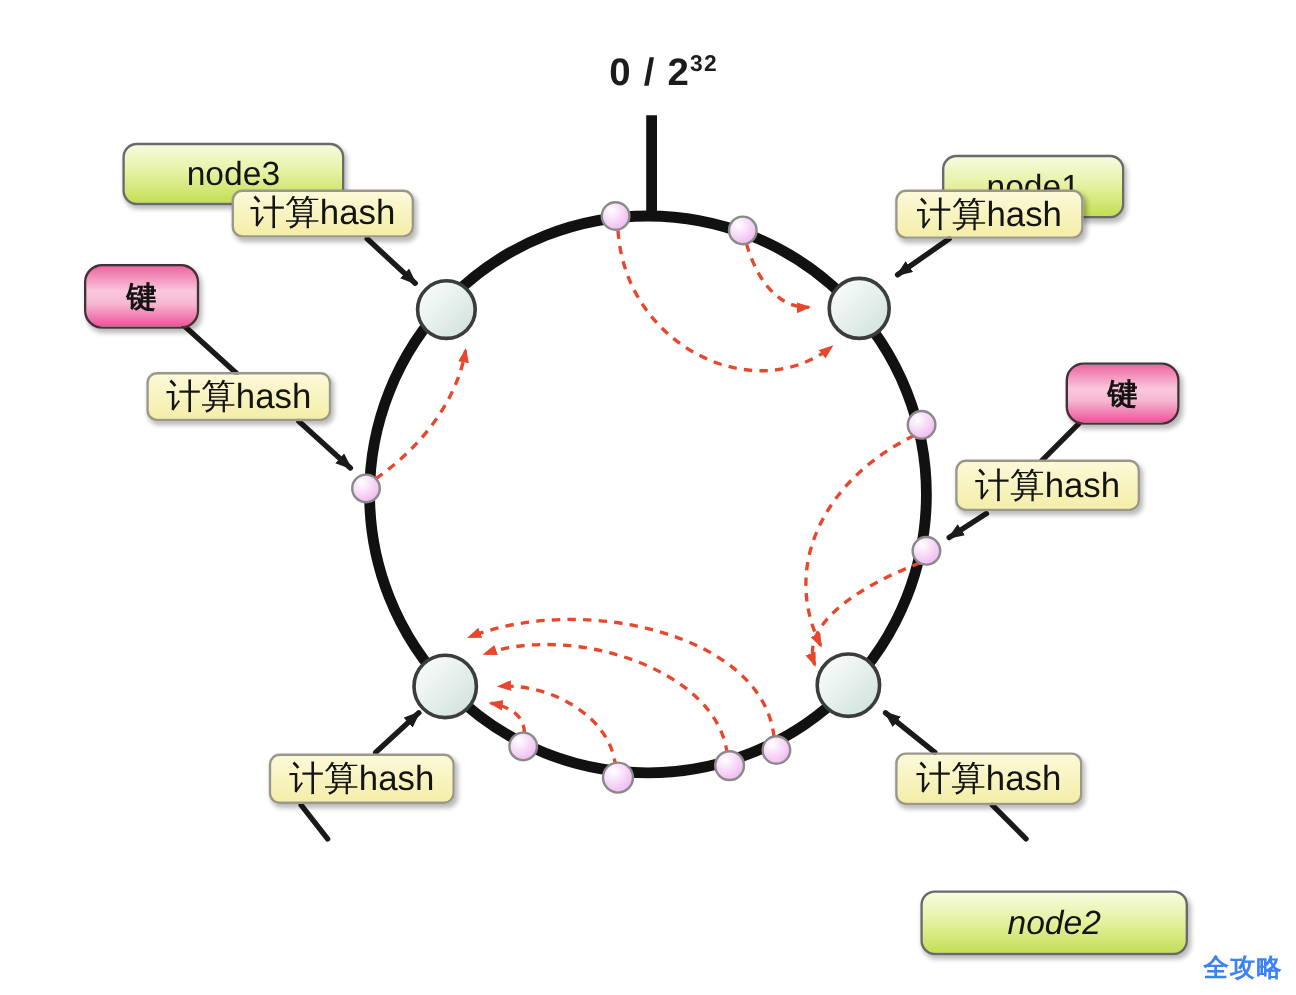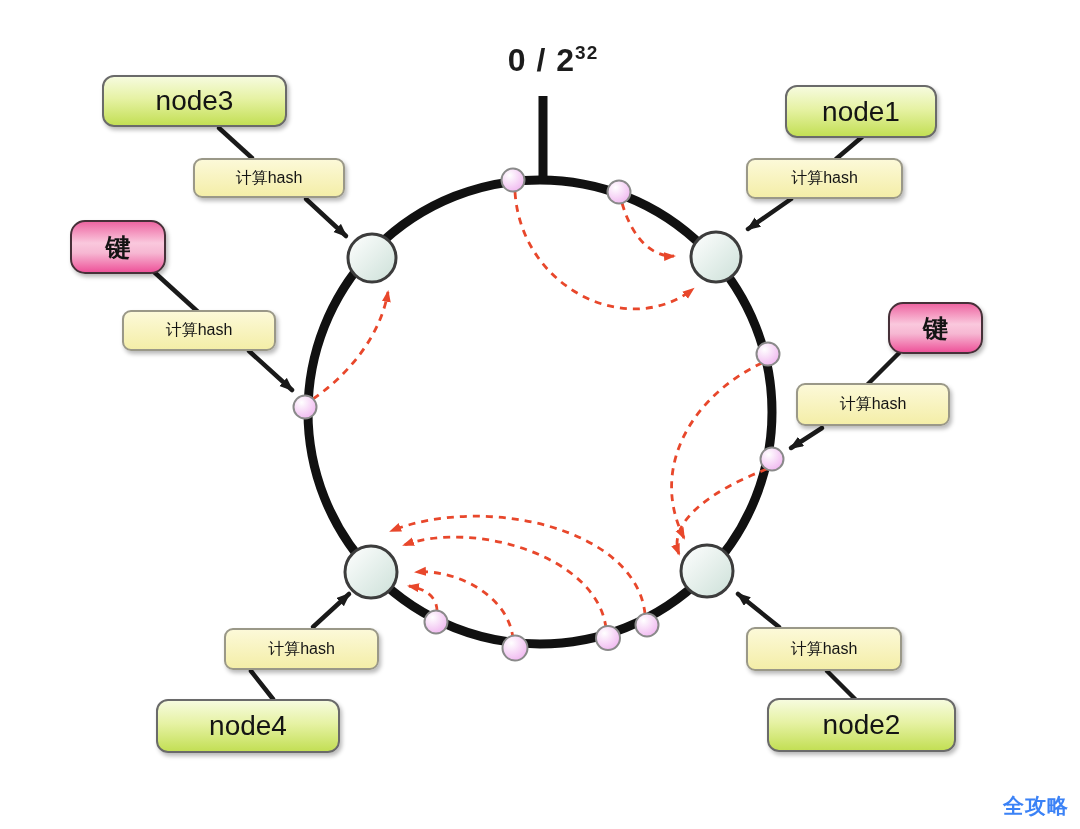--- a/index.html
+++ b/index.html
@@ -8,25 +8,25 @@
     font-family:"Liberation Sans", sans-serif; overflow:hidden;padding-left:40px;
   }
   .stage svg { position:absolute; left:0; top:0; }
   .box {
     position:absolute; display:flex; align-items:center; justify-content:center;
     box-sizing:border-box; color:#141414;
     box-shadow:2px 3px 4px rgba(0,0,0,0.28);
   }
   .node-box {
     background:linear-gradient(180deg,#f6fbde 0%, #e6f2a4 45%, #c3df55 100%);
-    border:2px solid #6a6a6a; border-radius:12px; font-size:28px;
+    border:2px solid #6a6a6a; border-radius:12px; font-size:28px;margin-top:44px;
   }
   .hash-box {
     background:linear-gradient(180deg,#fcf9d8 0%, #f4eea8 100%);
-    border:2px solid #9a9888; border-radius:9px; font-size:16px;
+    border:2px solid #9a9888; border-radius:9px; font-size:29px;
   }
   .key-box {
     background:linear-gradient(180deg,#ee66a2 0%, #fac8dd 42%, #f6b7d2 62%, #ee539a 100%);
     border:2px solid #463038; border-radius:15px; font-size:25px; font-weight:bold;
   }
   .ring-title {
     position:absolute; left:478px; top:42px; width:150px; text-align:center;
     font-size:32px; font-weight:bold; color:#1c1c1c; letter-spacing:1px;
   }
   .ring-title sup { font-size:19px; font-weight:bold; }
@@ -114,24 +114,21 @@
   <div class="ring-title">
     <span>0 / 2</span><sup>32</sup>
   </div>
 
   <div class="box node-box" style="left:102px; top:75px; width:185px; height:52px;">
     <span>node3</span>
   </div>
   <div class="box node-box" style="left:785px; top:85px; width:152px; height:53px;">
     <span>node1</span>
   </div>
-  <div class="box node-box" style="left:156px; top:699px; width:184px; height:54px;">
-    <span>node4</span>
-  </div>
-  <div class="box node-box" style="left:767px; top:698px; width:189px; height:54px;">
+  <div class="box node-box" style="left:767px; top:698px; width:223px; height:54px;font-style:italic;">
     <span>node2</span>
   </div>
 
   <div class="box key-box" style="left:70px; top:220px; width:96px; height:54px;">
     <span>键</span>
   </div>
   <div class="box key-box" style="left:888px; top:302px; width:95px; height:52px;">
     <span>键</span>
   </div>
 

